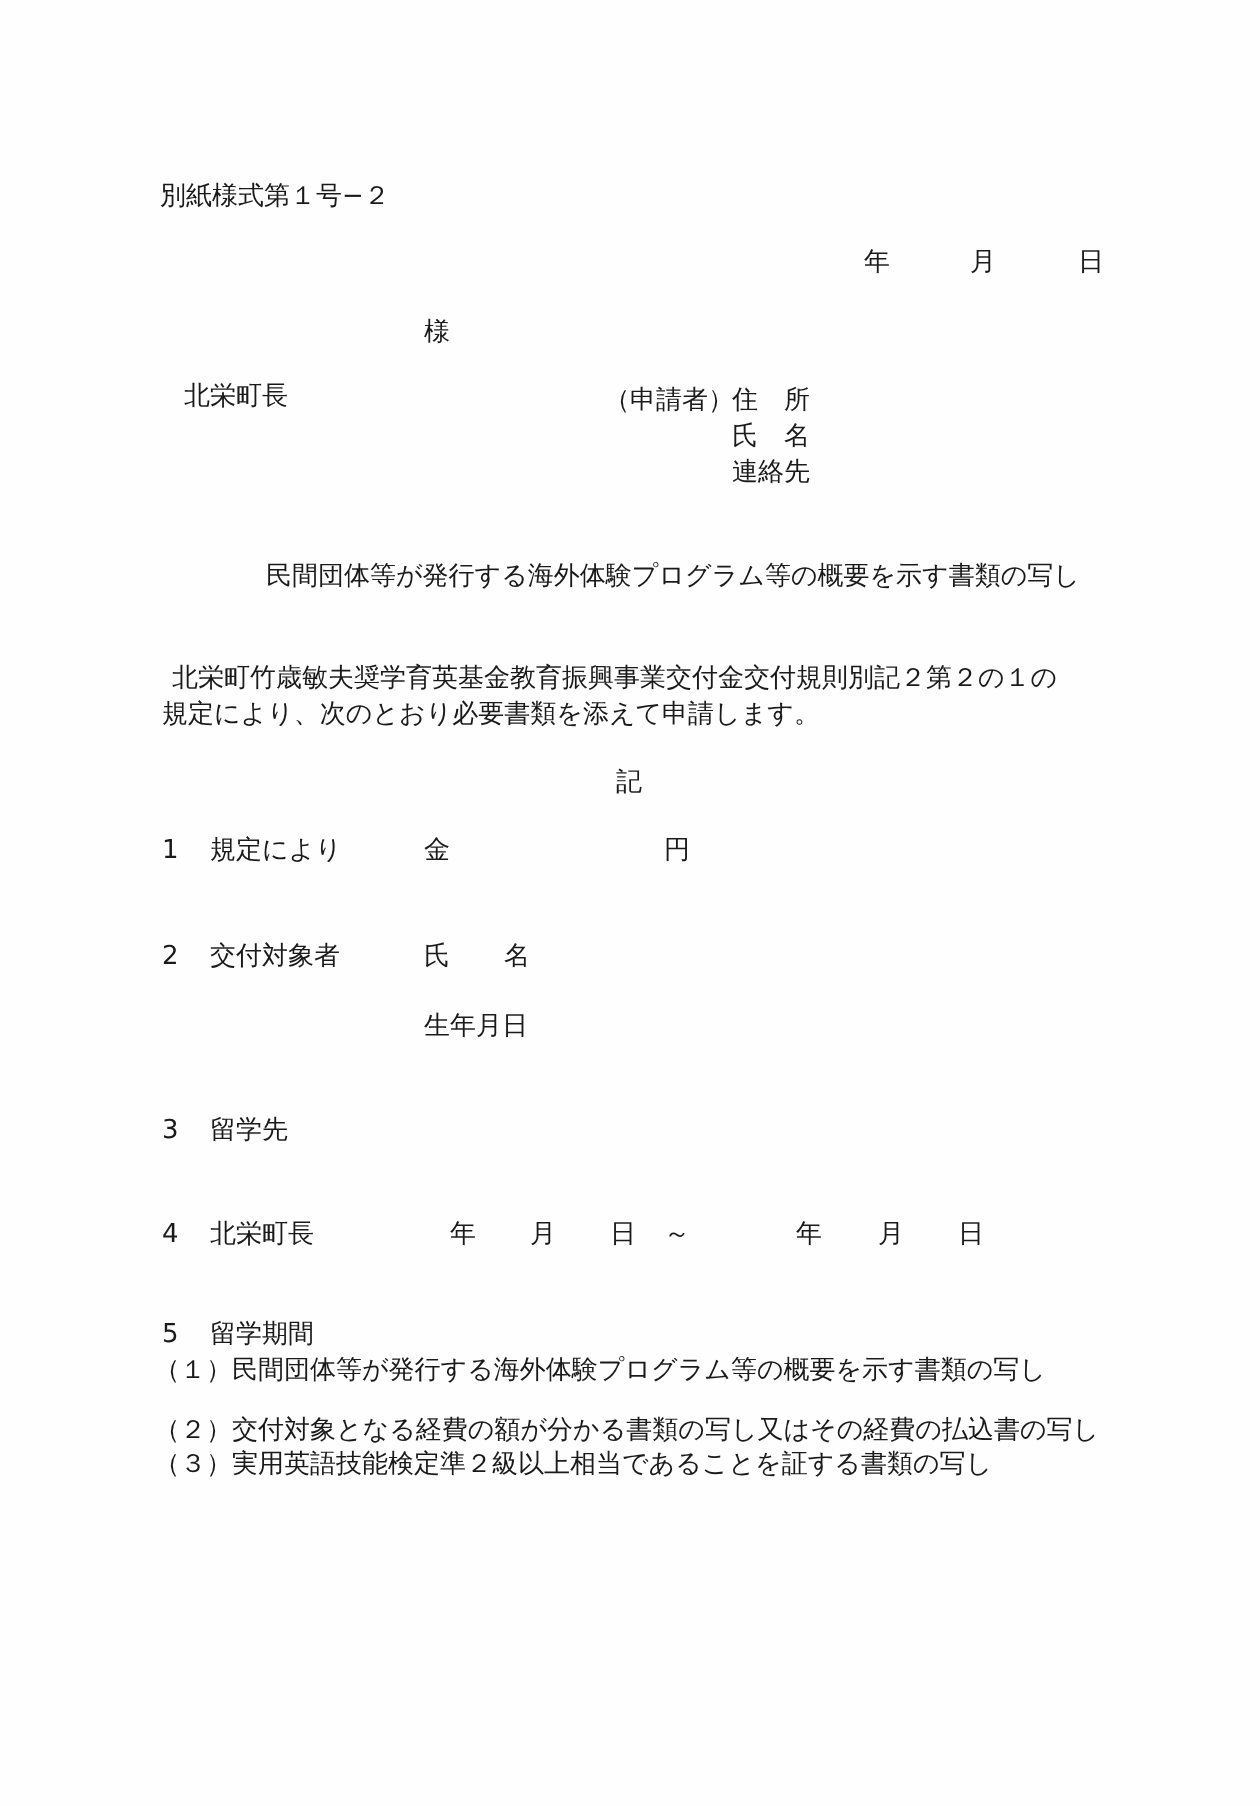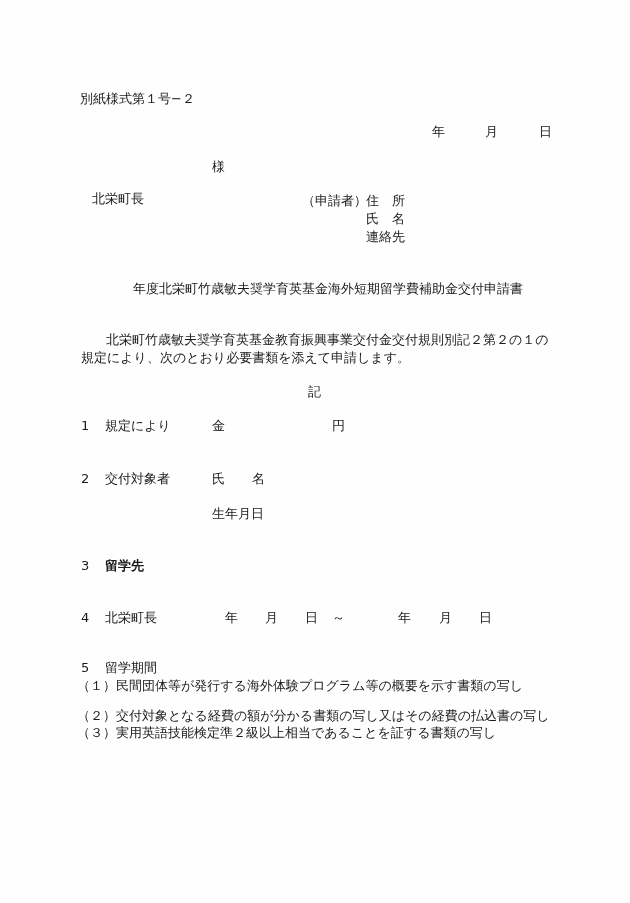--- a/index.html
+++ b/index.html
@@ -25,34 +25,34 @@
     .date-year { left: 432px; top: 125px; }
     .date-month { left: 485px; top: 125px; }
     .date-day { left: 539px; top: 125px; }
     .addressee { left: 92px; top: 160px; margin-top: 32px; }
     .honorific { left: 212px; top: 160px; }
     .applicant-label { left: 302px; top: 194px; }
     .applicant-address { left: 366px; top: 194px; }
     .applicant-name { left: 366px; top: 212px; }
     .applicant-contact { left: 366px; top: 230px; }
     .doc-title { left: 133px; top: 282px; }
-    .body-line1 { left: 93px; top: 333px; }
+    .body-line1 { left: 73px; top: 333px; }
     .body-line2 { left: 81px; top: 351px; }
     .ki { left: 308px; top: 385px; }
     .sec1-num { left: 81px; top: 419px; }
     .sec1-label { left: 105px; top: 419px; }
     .sec1-kin { left: 212px; top: 419px; }
     .sec1-yen { left: 332px; top: 419px; }
     .sec2-num { left: 81px; top: 472px; }
     .sec2-label { left: 105px; top: 472px; }
     .sec2-name-a { left: 212px; top: 472px; }
     .sec2-name-b { left: 252px; top: 472px; }
     .sec2-dob { left: 212px; top: 507px; }
     .sec3-num { left: 81px; top: 559px; }
-    .sec3-label { left: 105px; top: 559px; font-weight: bold; }
+    .sec3-label { left: 105px; top: 559px; }
     .sec4-num { left: 81px; top: 611px; }
     .sec4-label { left: 105px; top: 611px; }
     .p-y1 { left: 225px; top: 611px; }
     .p-m1 { left: 265px; top: 611px; }
     .p-d1 { left: 305px; top: 611px; }
     .p-tilde { left: 332px; top: 611px; }
     .p-y2 { left: 398px; top: 611px; }
     .p-m2 { left: 439px; top: 611px; }
     .p-d2 { left: 479px; top: 611px; }
     .sec5-num { left: 81px; top: 661px; }
@@ -79,21 +79,21 @@
     <span class="abs honorific">様</span>
   </div>
 
   <div>
     <span class="abs applicant-label">（申請者）</span>
     <span class="abs applicant-address">住　所</span>
     <span class="abs applicant-name">氏　名</span>
     <span class="abs applicant-contact">連絡先</span>
   </div>
 
-  <div class="abs doc-title">年度北栄町竹歳敏夫奨学育英基金海外短期留学費補助金交付申請書</div>
+  <div class="abs doc-title">民間団体等が発行する海外体験プログラム等の概要を示す書類の写し</div>
 
   <div>
     <div class="abs body-line1">　北栄町竹歳敏夫奨学育英基金教育振興事業交付金交付規則別記２第２の１の</div>
     <div class="abs body-line2">規定により、次のとおり必要書類を添えて申請します。</div>
   </div>
 
   <div class="abs ki">記</div>
 
   <div>
     <span class="abs sec1-num">1</span>

